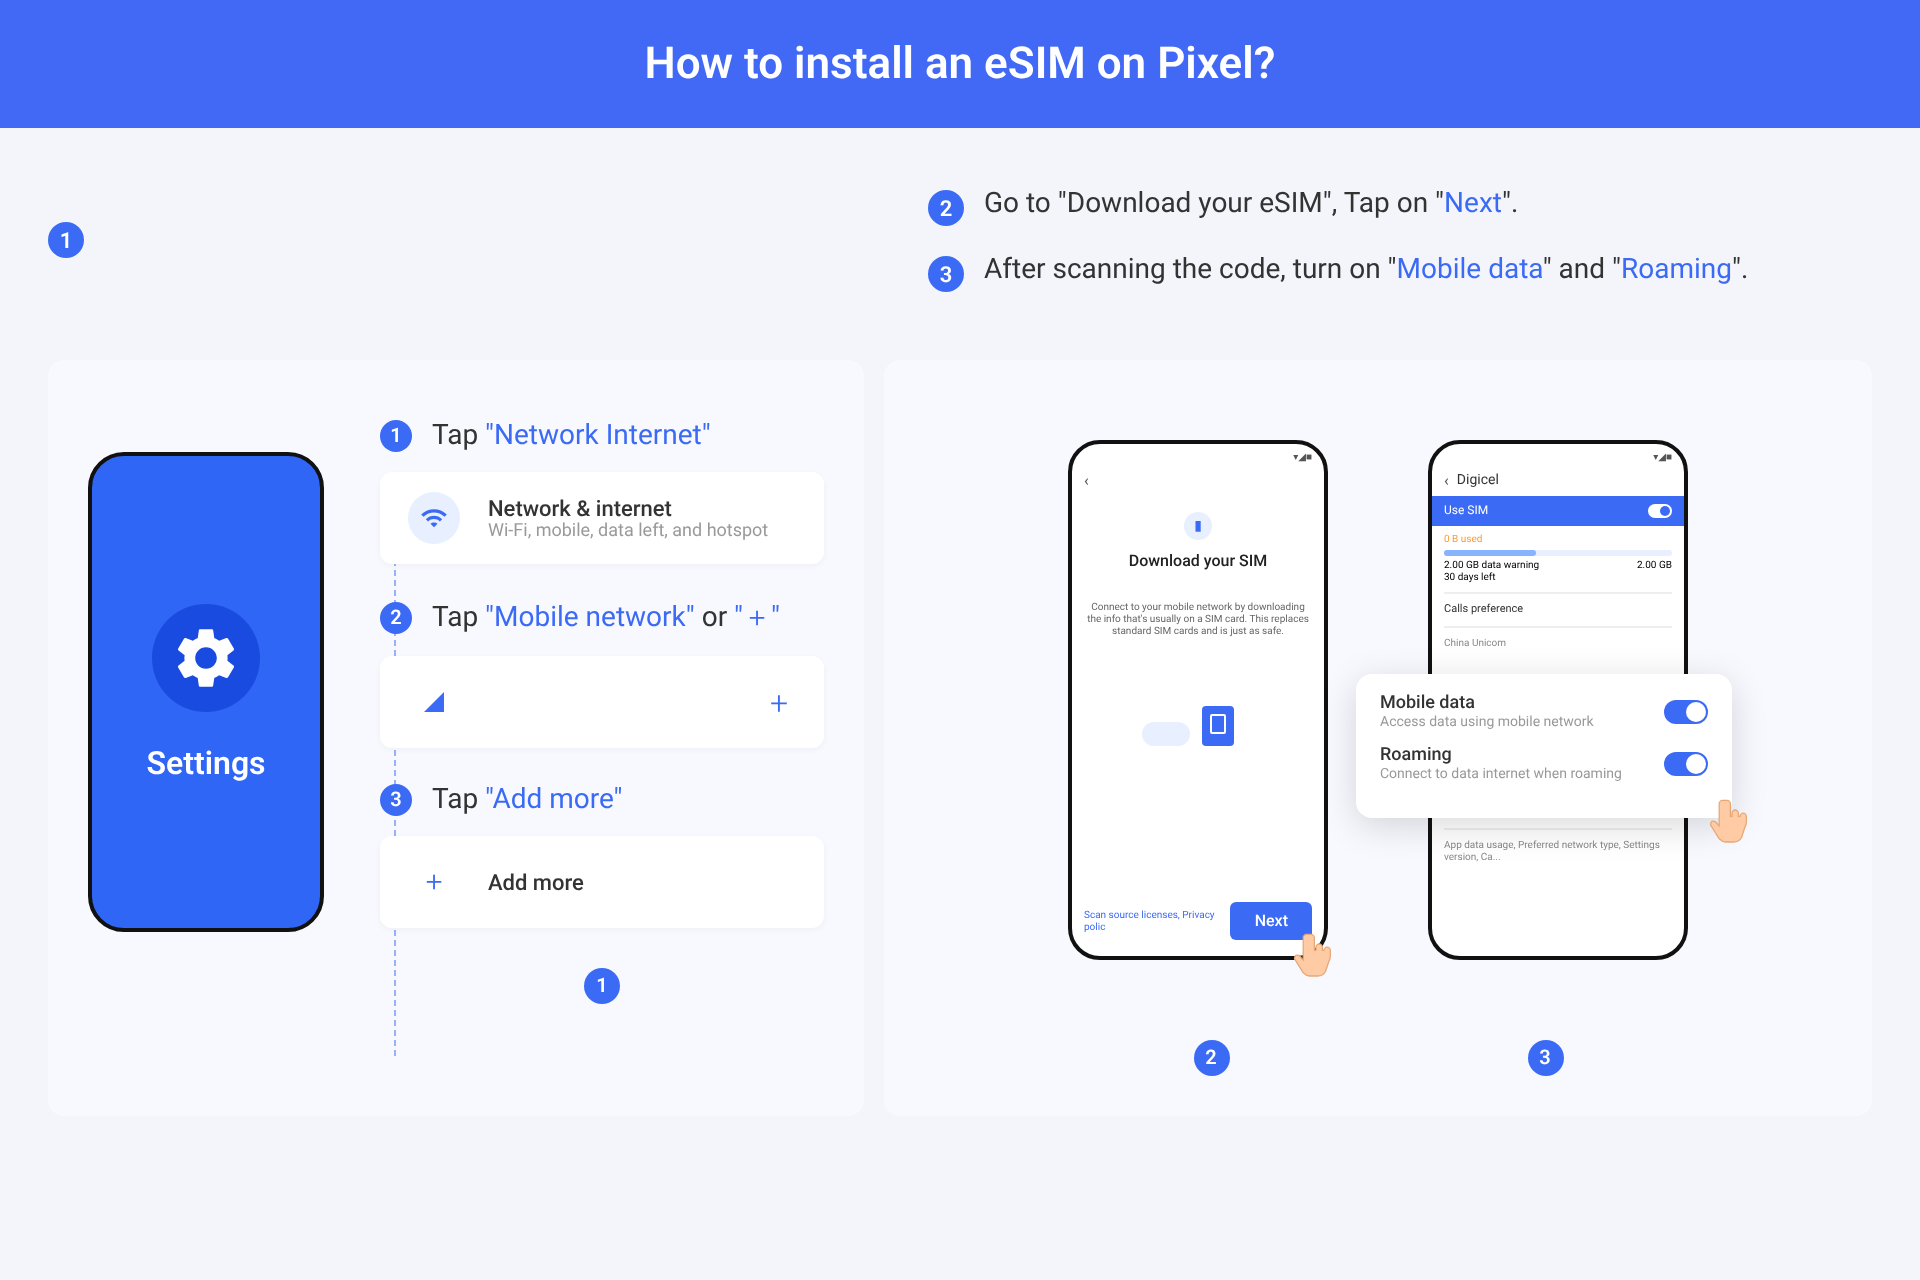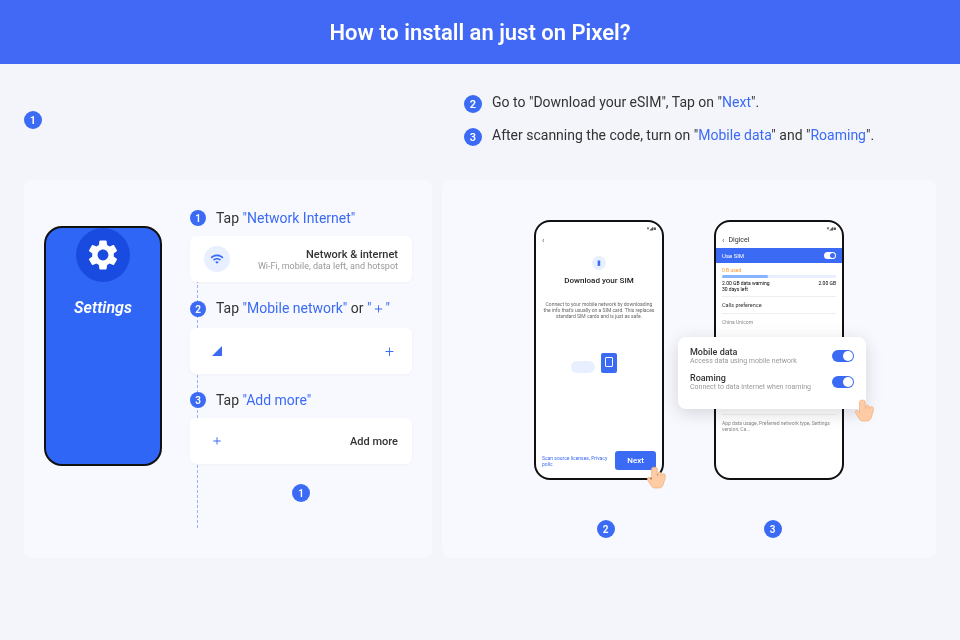--- a/index.html
+++ b/index.html
@@ -13,37 +13,37 @@
   .inst-right { flex: 1; }
   .inst-item { display: flex; align-items: flex-start; gap: 10px; margin-bottom: 14px; }
   .inst-num { width: 18px; height: 18px; border-radius: 50%; background: #3b6bf5; color: #fff; font-size: 11px; font-weight: 600; display: flex; align-items: center; justify-content: center; flex-shrink: 0; margin-top: 1px; }
   .inst-text { font-size: 14px; color: #333; }
   .inst-text .hl { color: #3b6bf5; }
   
   .panels { display: flex; padding: 0 24px 24px; gap: 10px; }
   .panel { background: #f8f9fe; border-radius: 8px; flex: 1; padding: 30px 20px 20px; position: relative; }
   .panel-left { width: 408px; flex: 0 0 408px; display: flex; gap: 28px; }
   
-  .phone-mock { width: 118px; height: 240px; border: 2.5px solid #111; border-radius: 18px; background: #3066f5; display: flex; flex-direction: column; align-items: center; justify-content: flex-start; gap: 16px; flex-shrink: 0; margin-top: 16px; font-style: italic; }
+  .phone-mock { width: 118px; height: 240px; border: 2.5px solid #111; border-radius: 18px; background: #3066f5; display: flex; flex-direction: column; align-items: center; justify-content: center; gap: 16px; flex-shrink: 0; margin-top: 16px; }
   .gear-circle { width: 54px; height: 54px; border-radius: 50%; background: #1a4be0; display: flex; align-items: center; justify-content: center; }
   .gear-icon { width: 36px; height: 36px; fill: #fff; }
   .settings-label { color: #fff; font-size: 16px; font-weight: 600; }
   
   .steps-col { flex: 1; position: relative; }
   .step-row { margin-bottom: 18px; position: relative; }
   .step-head { display: flex; align-items: center; gap: 10px; margin-bottom: 10px; }
   .step-num { width: 16px; height: 16px; border-radius: 50%; background: #3b6bf5; color: #fff; font-size: 10px; font-weight: 600; display: flex; align-items: center; justify-content: center; flex-shrink: 0; }
   .step-label { font-size: 14px; color: #333; }
   .step-label .hl { color: #3b6bf5; }
   
   .card { background: #fff; border-radius: 6px; padding: 10px 14px; display: flex; align-items: center; gap: 14px; margin-left: 0; box-shadow: 0 1px 3px rgba(0,0,0,0.04); }
   .card-icon { width: 26px; height: 26px; border-radius: 50%; background: #e8effe; display: flex; align-items: center; justify-content: center; flex-shrink: 0; }
   .card-icon svg { width: 14px; height: 14px; fill: #3b6bf5; }
   .card-icon.tri svg { width: 12px; height: 12px; }
-  .card-body { flex: 1; text-align: right; }
+  .card-body { flex: 1; }
   .card-title { font-size: 11px; color: #333; font-weight: 500; }
   .card-sub { font-size: 9px; color: #999; }
   .card-plus { color: #3b6bf5; font-size: 16px; font-weight: 300; padding: 0 4px; }
   .card.mobile-net { justify-content: space-between; }
   .card.mobile-net .card-icon { background: transparent; }
   .card.addmore .card-icon { background: transparent; }
   
   .dots-line { position: absolute; left: 7px; top: 30px; bottom: 10px; border-left: 1.5px dashed #3b6bf5; z-index: 0; opacity: 0.5; }
   .step-row > * { position: relative; z-index: 1; }
   
@@ -90,21 +90,21 @@
   .toggle-sw::after { content: ''; position: absolute; right: 1px; top: 1px; width: 10px; height: 10px; border-radius: 50%; background: #fff; }
   
   .step-badge { width: 18px; height: 18px; border-radius: 50%; background: #3b6bf5; color: #fff; font-size: 10px; font-weight: 600; display: flex; align-items: center; justify-content: center; margin: 0 auto; }
   .badges-row { display: flex; justify-content: space-around; margin-top: 40px; }
   .panel-left .badges-row { margin-top: 20px; justify-content: center; }
 </style>
 </head>
 <body>
 
 <div class="header">
-  <h1>How to install an just on Pixel?</h1>
+  <h1>How to install an eSIM on Pixel?</h1>
 </div>
 
 <div class="instructions">
   <div class="inst-left">
     <div class="inst-item">
       <div class="inst-num">1</div>
     </div>
   </div>
   <div class="inst-right">
     <div class="inst-item">

